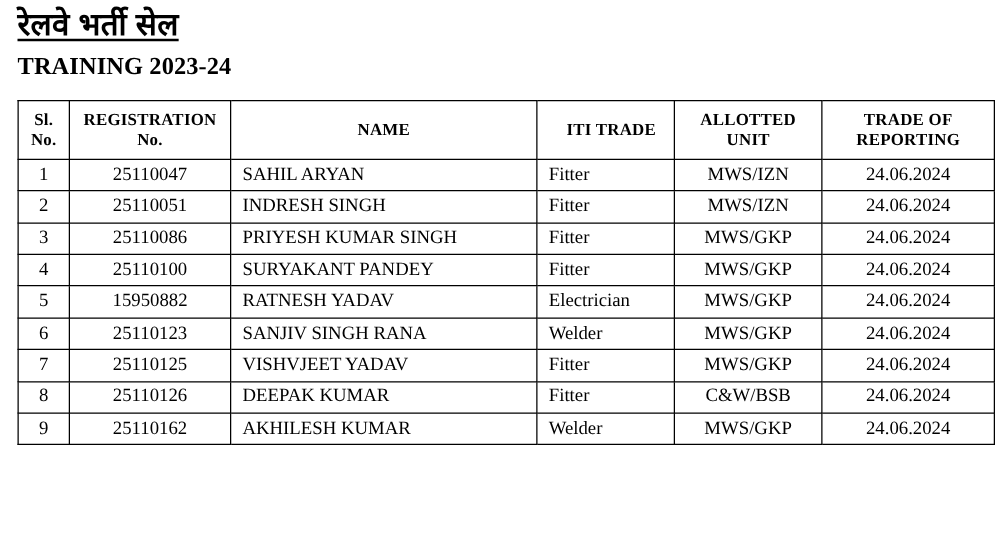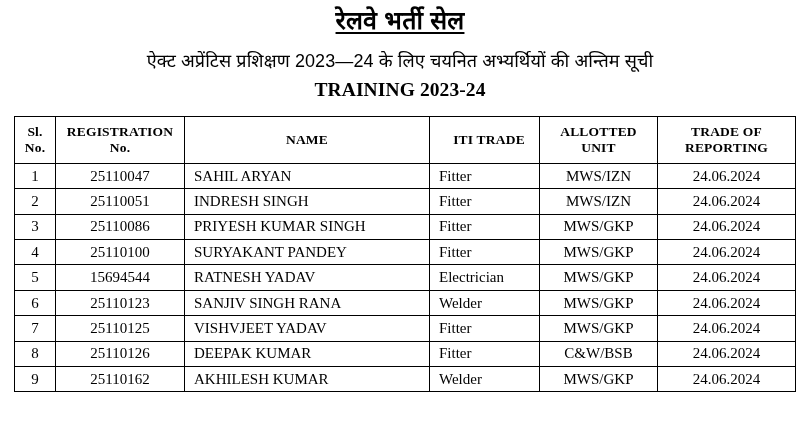--- a/index.html
+++ b/index.html
@@ -15,21 +15,21 @@
     color: #000000;
   }
   .page {
     width: 800px;
     height: 445px;
     position: relative;
     box-sizing: border-box;
     padding: 6px 14px 0 14px;
   }
   .header {
-    text-align: center;
+    text-align: left;
   }
   .hi-title-1, .hi-title-2 {
     font-family: "Liberation Sans", sans-serif;
     font-weight: bold;
     font-size: 25px;
     line-height: 1.18;
     letter-spacing: 0.2px;
   }
   .hi-title-1 {
     text-decoration: underline;
@@ -97,21 +97,20 @@
   thead .c-name, thead .c-trade { text-align: center; padding-left: 0 !important; }
   thead .c-trade { text-align: left; padding-left: 9px !important; }
 </style>
 </head>
 <body>
 
 <div class="page">
 
   <div class="header">
     <div class="hi-title-1">रेलवे भर्ती सेल</div>
-    <div class="hi-subtitle">ऐक्ट अप्रेंटिस प्रशिक्षण 2023—24 के लिए चयनित अभ्यर्थियों की अन्तिम सूची</div>
     <div class="en-title">
       <span class="line2">TRAINING 2023-24</span>
     </div>
   </div>
 
   <table class="list">
     <thead>
       <tr>
         <th class="c-sl">
           <span>Sl.</span>
@@ -161,21 +160,21 @@
         <tr>
           <td class="c-sl">4</td>
           <td class="c-reg">25110100</td>
           <td class="c-name">SURYAKANT PANDEY</td>
           <td class="c-trade">Fitter</td>
           <td class="c-unit">MWS/GKP</td>
           <td class="c-date">24.06.2024</td>
         </tr>
         <tr>
           <td class="c-sl">5</td>
-          <td class="c-reg">15694544</td>
+          <td class="c-reg">15950882</td>
           <td class="c-name">RATNESH YADAV</td>
           <td class="c-trade">Electrician</td>
           <td class="c-unit">MWS/GKP</td>
           <td class="c-date">24.06.2024</td>
         </tr>
         <tr>
           <td class="c-sl">6</td>
           <td class="c-reg">25110123</td>
           <td class="c-name">SANJIV SINGH RANA</td>
           <td class="c-trade">Welder</td>

